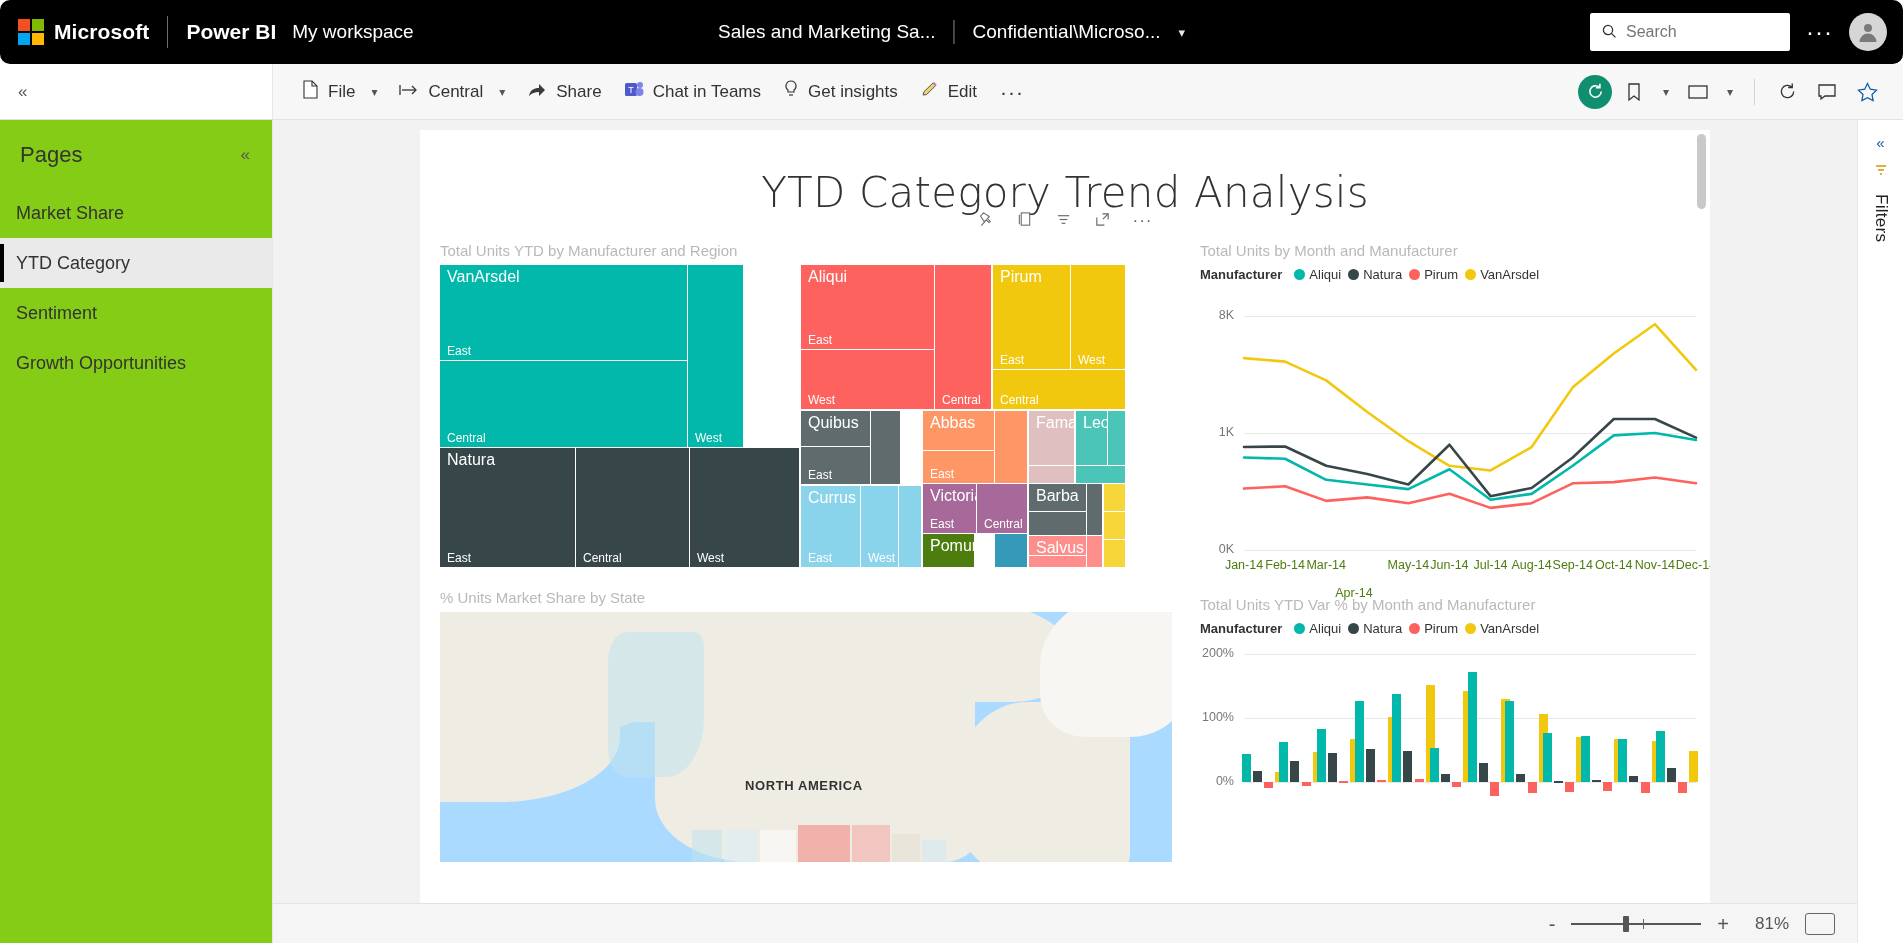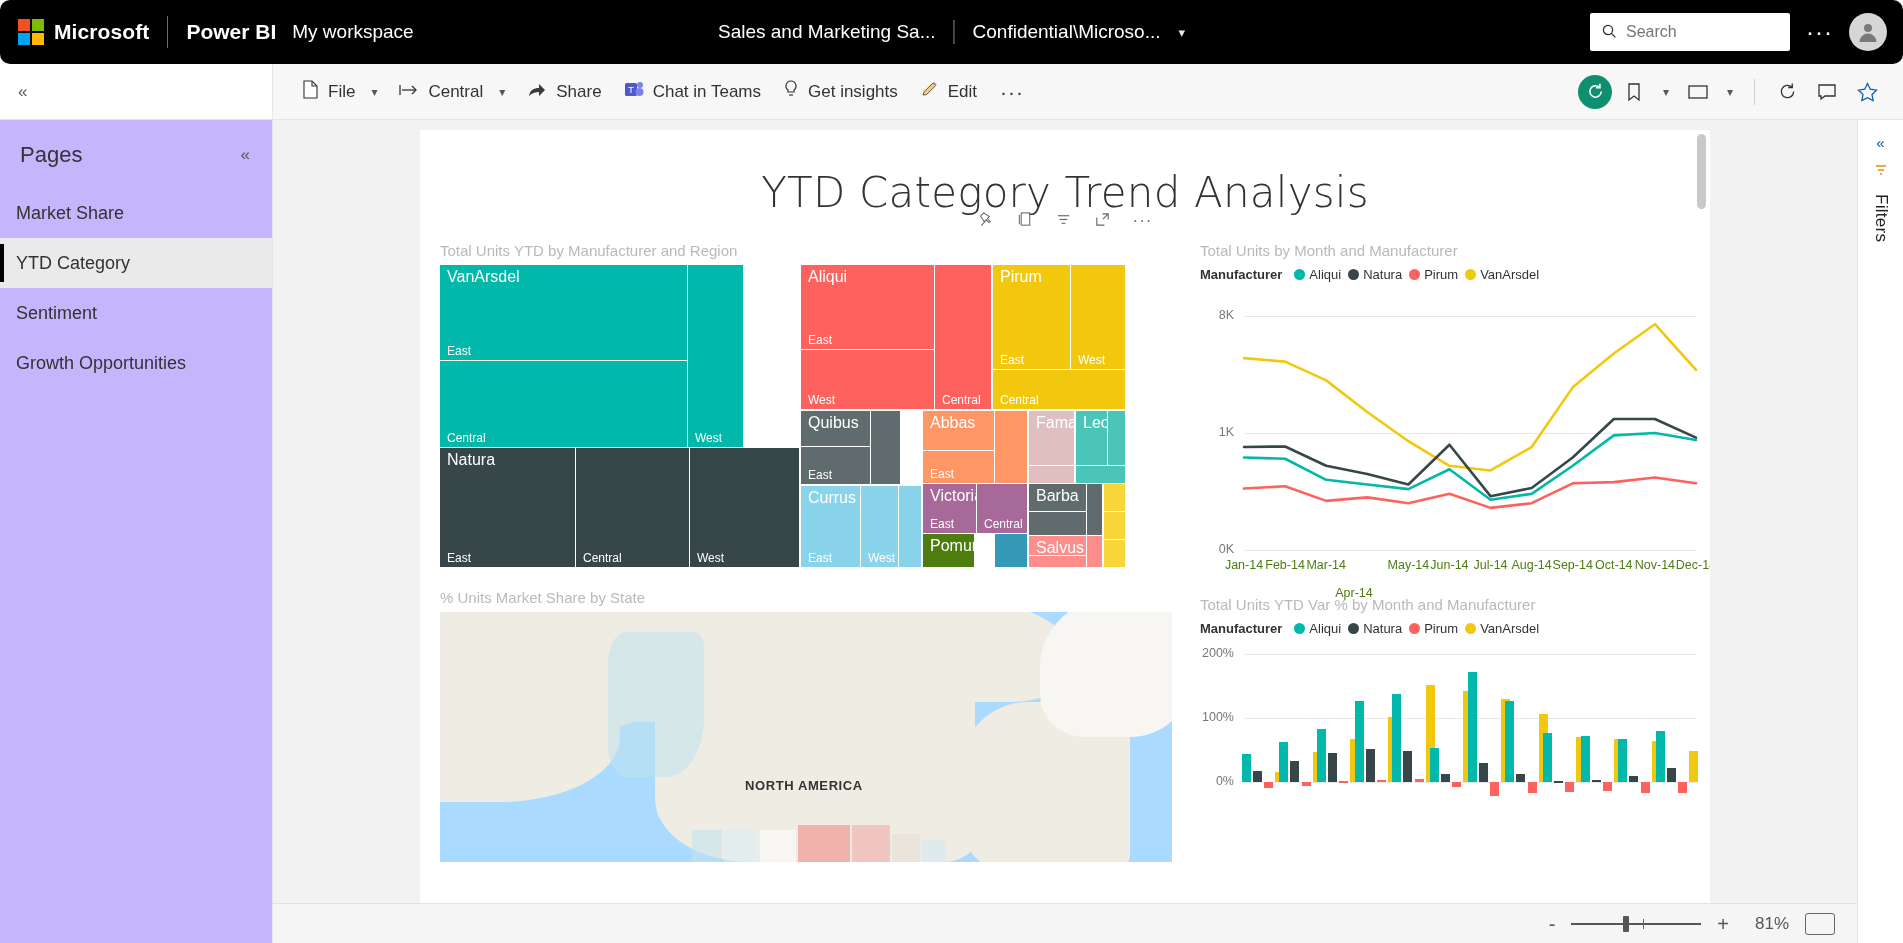--- a/index.html
+++ b/index.html
@@ -77,21 +77,21 @@
     width: 36px; height: 36px; display: flex; align-items: center; justify-content: center;
     cursor: pointer; border-radius: 2px; color: #333;
   }
   .tb-divider { width: 1px; height: 26px; background: #d2d2d2; margin: 0 10px; }
 
   
   .body-wrap { display: flex; height: calc(943px - 64px - 56px); }
 
   
   .sidebar {
-    width: 273px; background: #c4b5fd; border-right: 1px solid #e6e6e6;
+    width: 273px; background: #84cc16; border-right: 1px solid #e6e6e6;
     flex-shrink: 0; padding-top: 10px; position: relative;
   }
   .sb-head {
     display: flex; align-items: center; justify-content: space-between;
     padding: 12px 22px 12px 20px;
   }
   .sb-title { font-size: 22px; color: #333; font-weight: 400; }
   .sb-collapse { color: #555; font-size: 17px; cursor: pointer; }
   .sb-list { margin-top: 8px; }
   .sb-item {

